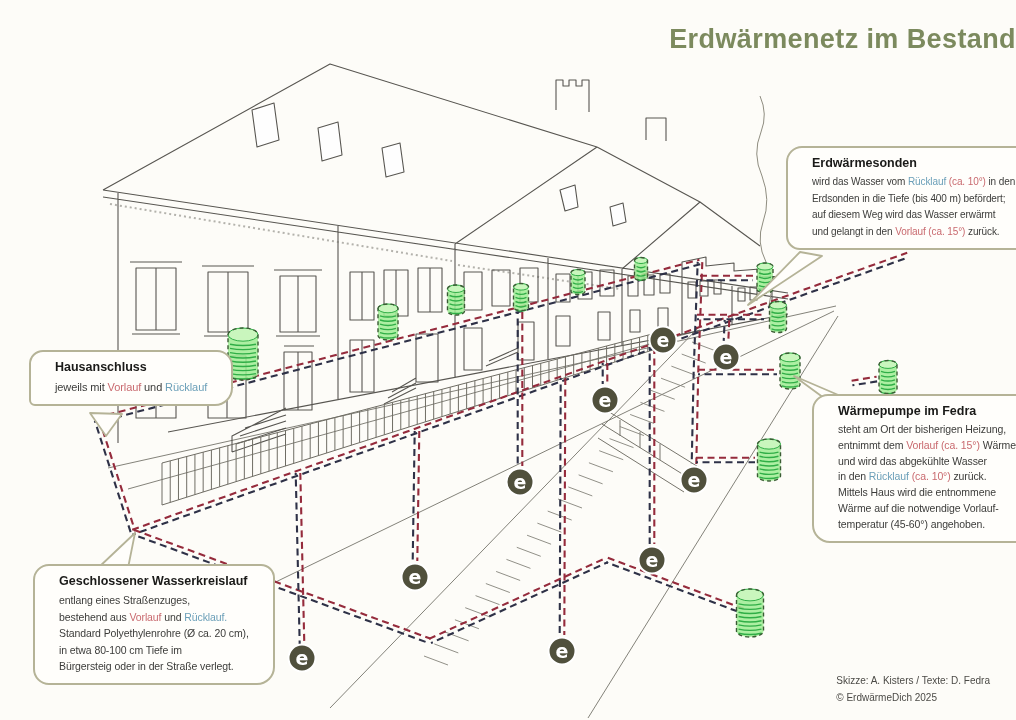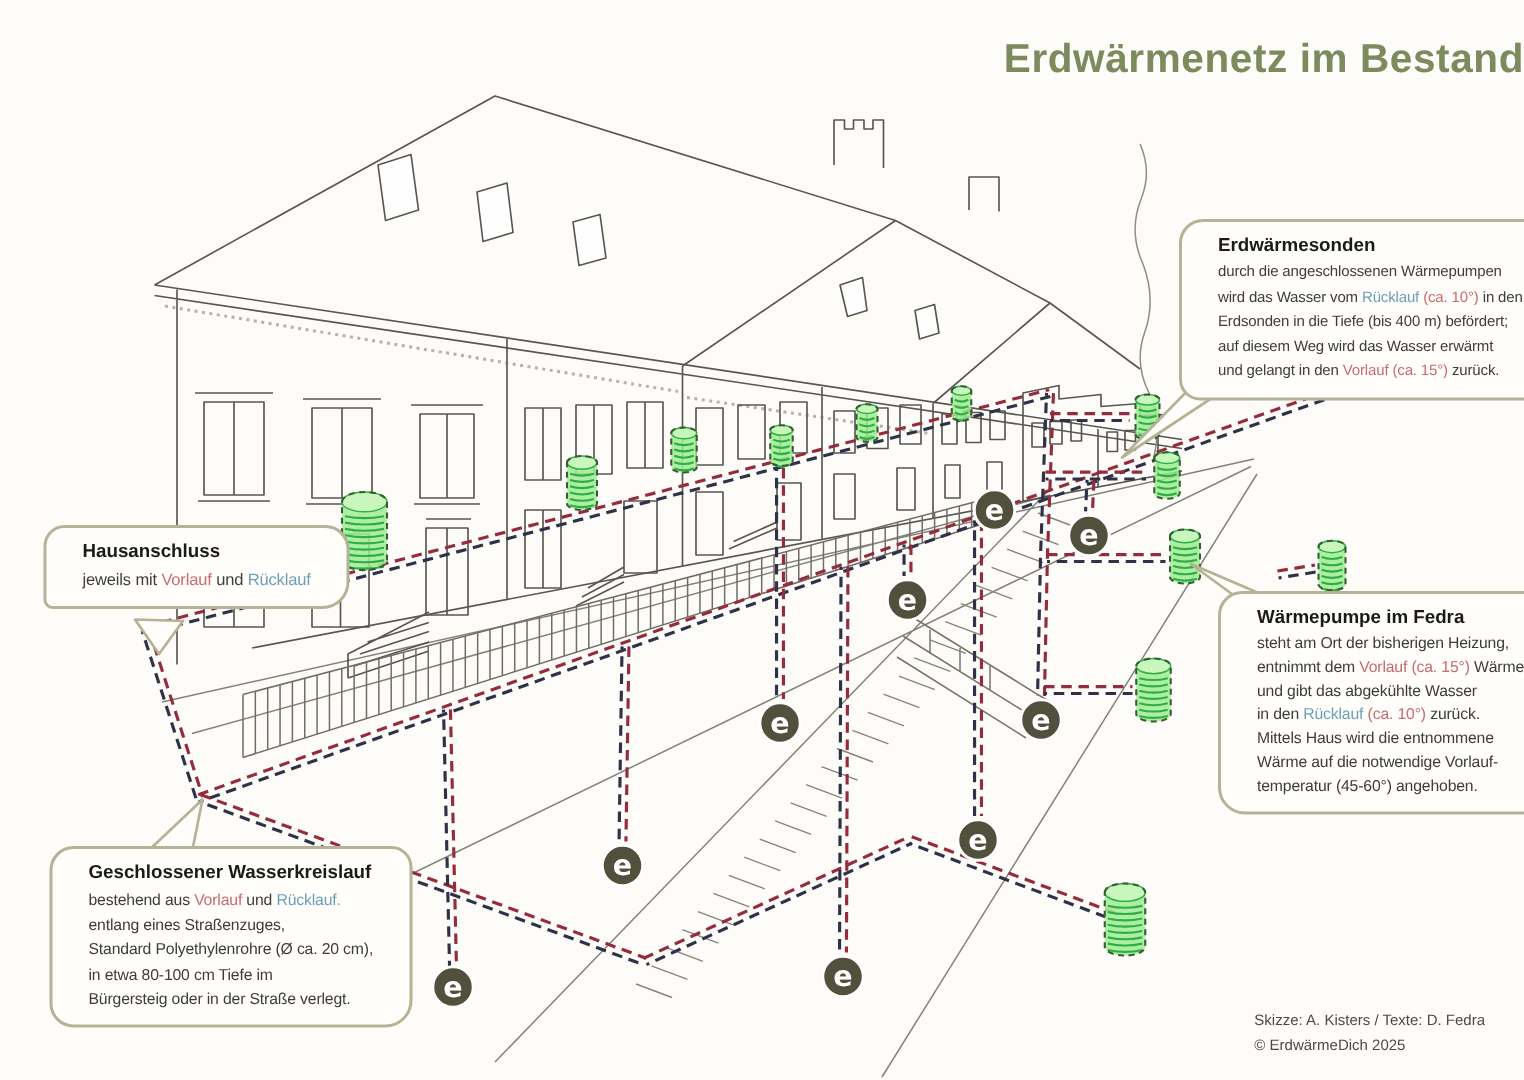--- a/index.html
+++ b/index.html
@@ -387,46 +387,45 @@
   <div class="callout co-hausanschluss">
     <div class="hd">Hausanschluss</div>
     <div class="bd">
         <div><span>jeweils mit </span><span class="c-vorlauf">Vorlauf</span><span> und </span><span class="c-ruecklauf">Rücklauf</span></div>
       </div>
   </div>
 
   <div class="callout co-erdwaermesonden">
     <div class="hd">Erdwärmesonden</div>
     <div class="bd">
-        <div><span>durch die angeschlossenen Wärmepumpen</span></div>
         <div><span>wird das Wasser vom </span><span class="c-ruecklauf">Rücklauf</span><span> </span><span class="c-vorlauf">(ca. 10°)</span><span> in den</span></div>
         <div><span>Erdsonden in die Tiefe (bis 400 m) befördert;</span></div>
         <div><span>auf diesem Weg wird das Wasser erwärmt</span></div>
         <div><span>und gelangt in den </span><span class="c-vorlauf">Vorlauf (ca. 15°)</span><span> zurück.</span></div>
       </div>
   </div>
 
   <div class="callout co-waermepumpe">
     <div class="hd">Wärmepumpe im Fedra</div>
     <div class="bd">
         <div><span>steht am Ort der bisherigen Heizung,</span></div>
         <div><span>entnimmt dem </span><span class="c-vorlauf">Vorlauf (ca. 15°)</span><span> Wärme</span></div>
-        <div><span>und gibt das abgekühlte Wasser</span></div>
+        <div><span>und wird das abgekühlte Wasser</span></div>
         <div><span>in den </span><span class="c-ruecklauf">Rücklauf</span><span> </span><span class="c-vorlauf">(ca. 10°)</span><span> zurück.</span></div>
         <div><span>Mittels Haus wird die entnommene</span></div>
         <div><span>Wärme auf die notwendige Vorlauf-</span></div>
         <div><span>temperatur (45-60°) angehoben.</span></div>
       </div>
   </div>
 
   <div class="callout co-wasserkreislauf">
     <div class="hd">Geschlossener Wasserkreislauf</div>
     <div class="bd">
+        <div><span>entlang eines Straßenzuges,</span></div>
         <div><span>bestehend aus </span><span class="c-vorlauf">Vorlauf</span><span> und </span><span class="c-ruecklauf">Rücklauf.</span></div>
-        <div><span>entlang eines Straßenzuges,</span></div>
         <div><span>Standard Polyethylenrohre (Ø ca. 20 cm),</span></div>
         <div><span>in etwa 80-100 cm Tiefe im</span></div>
         <div><span>Bürgersteig oder in der Straße verlegt.</span></div>
       </div>
   </div>
 
   <div class="credits">
     <div>Skizze: A. Kisters / Texte: D. Fedra</div>
     <div>© ErdwärmeDich 2025</div>
   </div>

